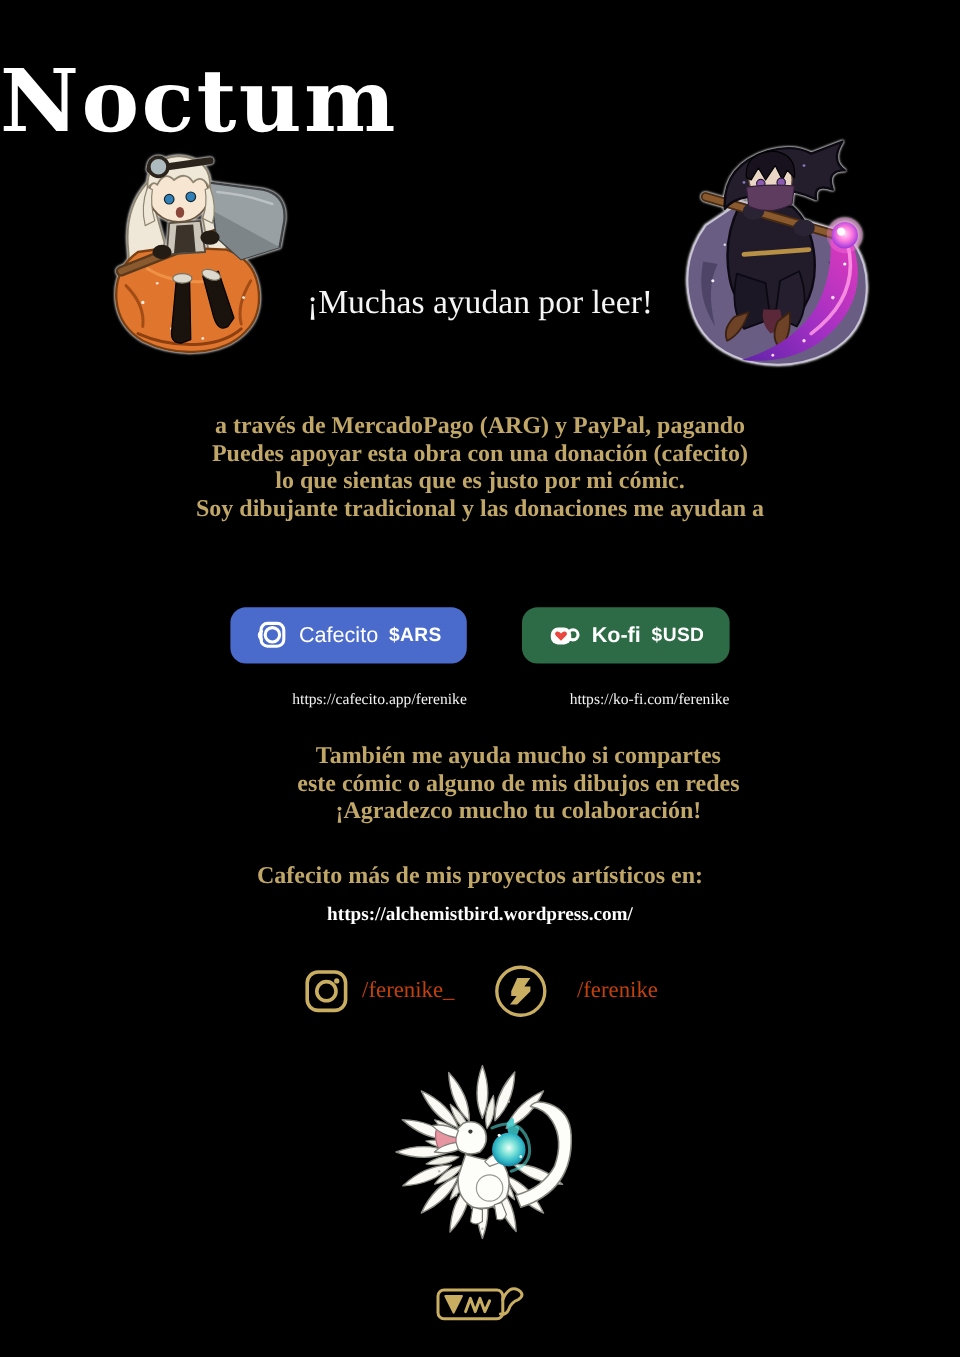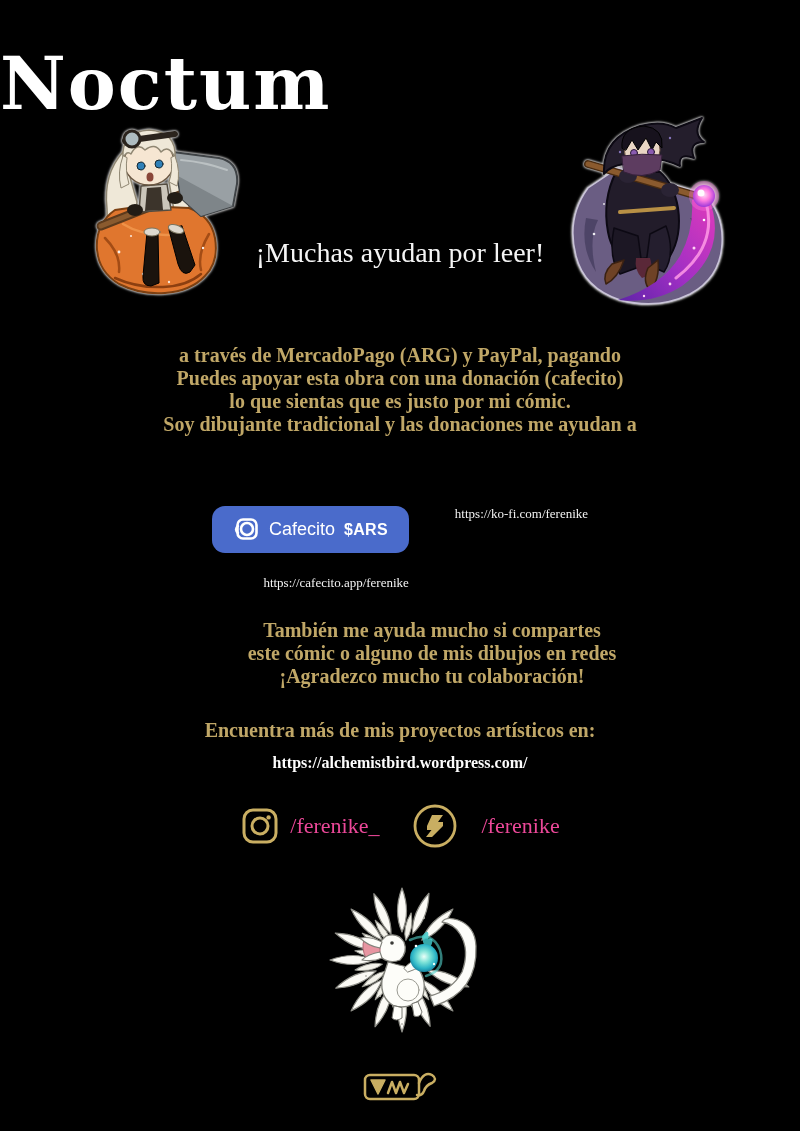--- a/index.html
+++ b/index.html
@@ -39,21 +39,21 @@
   .don-btn .cur{font-weight:bold;font-size:16px;letter-spacing:.3px;}
   .kofi-btn .lbl{font-weight:bold;}
   .don-url{font-size:13px;color:#f2f2f2;}
 
   .portfolio-url{position:absolute;top:754px;left:0;width:100%;text-align:center;
         font-size:16px;font-weight:bold;color:#fdfdfd;}
 
   
   .social{position:absolute;top:803px;left:0;width:100%;display:flex;
         justify-content:center;align-items:center;}
-  .social .handle{font-size:22px;color:#ec4899;}
+  .social .handle{font-size:19px;color:#c2410c;}
   .ig-wrap{display:flex;align-items:center;gap:10px;margin-right:32px;}
   .da-wrap{display:flex;align-items:center;gap:24px;}
 
   .dragon{position:absolute;left:324px;top:876px;width:164px;height:170px;}
   .signature{position:absolute;left:362px;top:1068px;width:80px;height:38px;}
 </style>
 </head>
 <body>
 
 <div class="page">
@@ -170,31 +170,40 @@
           <path d="M5,10 Q1,13.5 5,17" fill="none" stroke="#fff" stroke-width="2.4" stroke-linecap="round"></path>
           <rect x="4.5" y="3.5" width="19" height="19" rx="5.5" fill="none" stroke="#fff" stroke-width="2.6"></rect>
           <circle cx="14" cy="13" r="6" fill="none" stroke="#fff" stroke-width="2.6"></circle>
         </svg>
         <span class="lbl">Cafecito</span>
         <span class="cur">$ARS</span>
       </button>
       <div class="don-url">https://cafecito.app/ferenike</div>
     </div>
     <div class="don-col">
+      <button class="don-btn kofi-btn">
+        <svg width="28" height="22" viewBox="0 0 28 22">
+          <circle cx="21.5" cy="10" r="4.2" fill="none" stroke="#fff" stroke-width="2.6"></circle>
+          <rect x="3" y="4" width="17" height="14" rx="6" fill="#fff"></rect>
+          <path d="M11.5,15 L7.5,11 Q5.5,9 7.5,7.5 Q9.5,6.5 11.5,9 Q13.5,6.5 15.5,7.5 Q17.5,9 15.5,11 Z" fill="#e8483f"></path>
+        </svg>
+        <span class="lbl">Ko-fi</span>
+        <span class="cur">$USD</span>
+      </button>
       <div class="don-url">https://ko-fi.com/ferenike</div>
     </div>
   </div>
 
   <div class="goldblock share">
     <div>También me ayuda mucho si compartes</div>
     <div>este cómic o alguno de mis dibujos en redes</div>
     <div>¡Agradezco mucho tu colaboración!</div>
   </div>
 
-  <div class="goldblock projects-intro">Encuentra más de mis proyectos artísticos en:</div>
+  <div class="goldblock projects-intro">Cafecito más de mis proyectos artísticos en:</div>
   <div class="portfolio-url">https://alchemistbird.wordpress.com/</div>
 
   <div class="social">
     <div class="ig-wrap">
       <svg width="40" height="40" viewBox="0 0 40 40">
         <rect x="4" y="4" width="32" height="32" rx="9" fill="none" stroke="#c9ae62" stroke-width="3"></rect>
         <circle cx="20" cy="20" r="8" fill="none" stroke="#c9ae62" stroke-width="3"></circle>
         <circle cx="28.6" cy="11.4" r="2.2" fill="#c9ae62"></circle>
       </svg>
       <span class="handle">/ferenike_</span>

